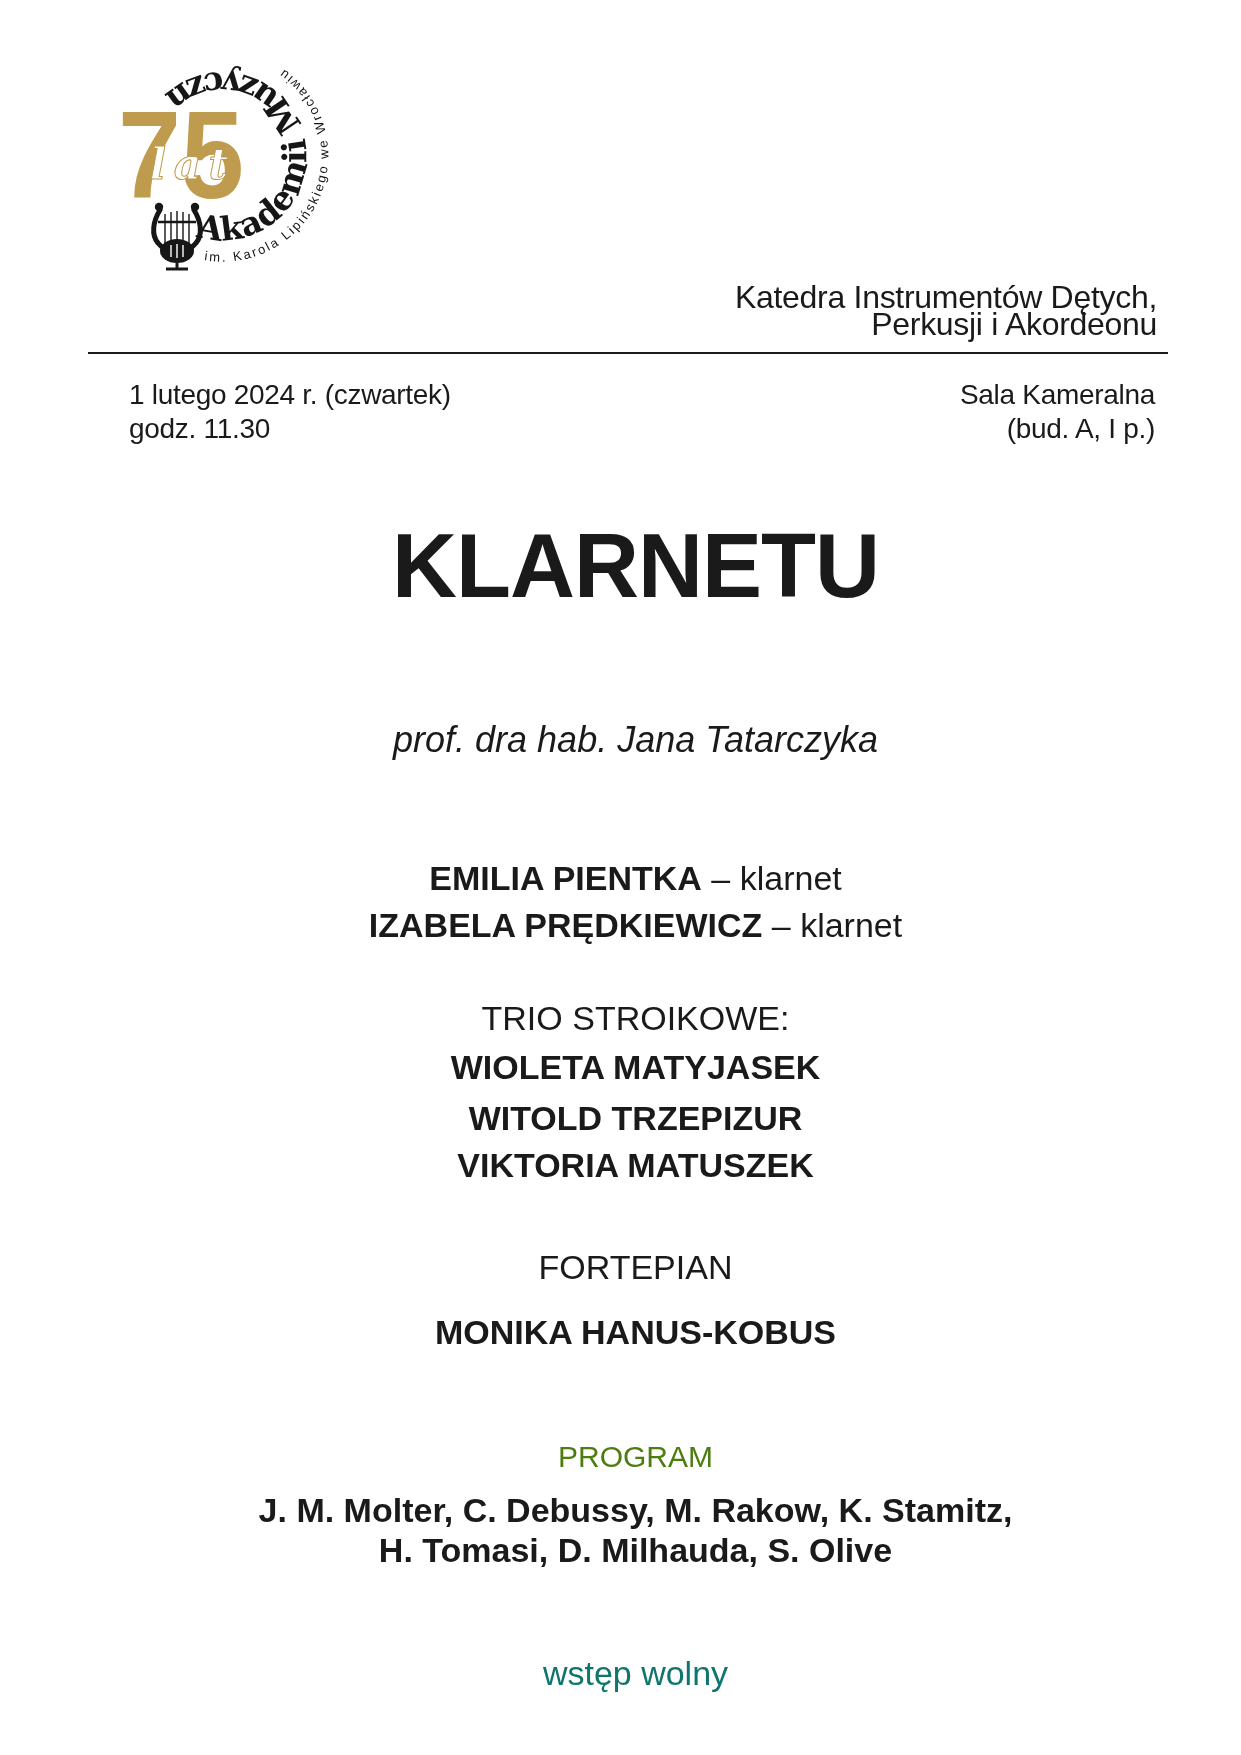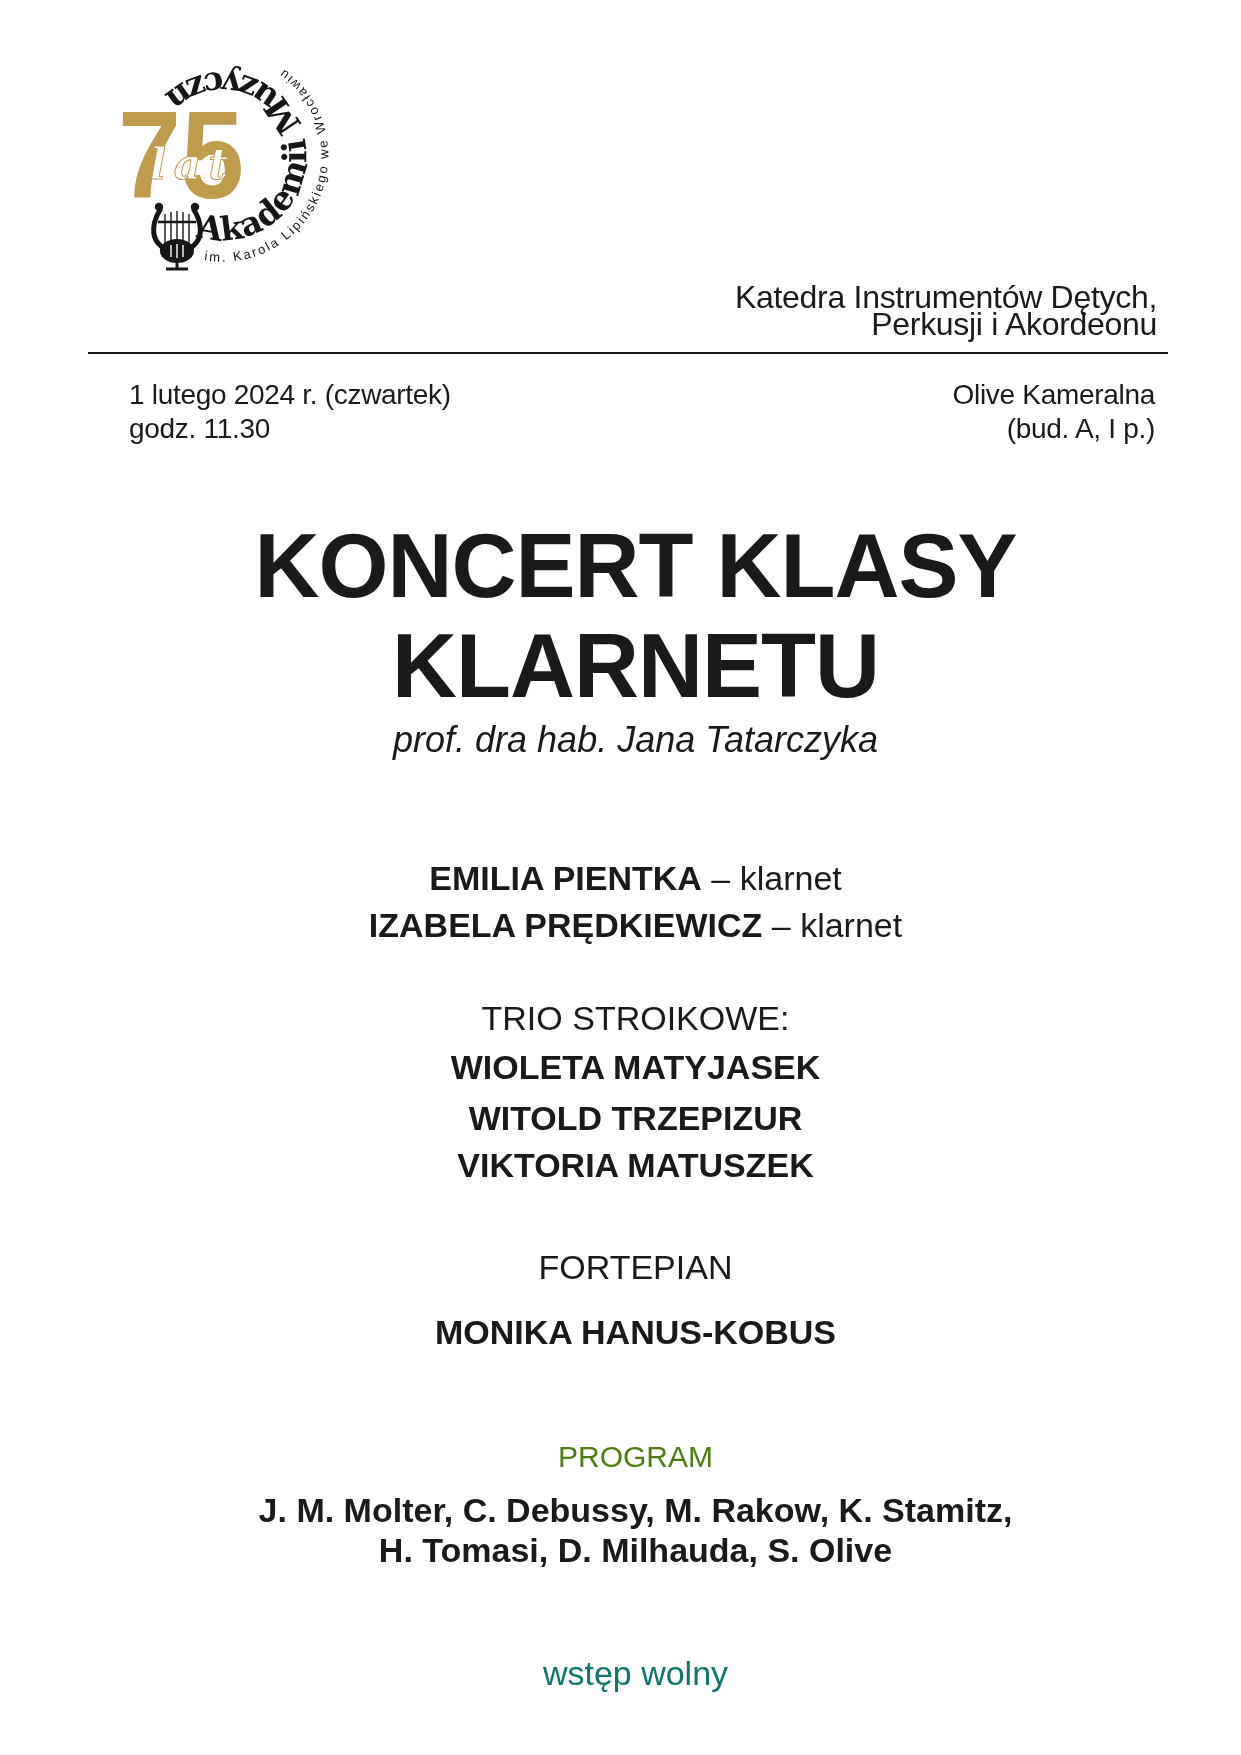--- a/index.html
+++ b/index.html
@@ -77,29 +77,28 @@
 
   <div class="dept">
     <div>Katedra Instrumentów Dętych,</div>
     <div>Perkusji i Akordeonu</div>
   </div>
 
   <div class="rule"></div>
 
   <div class="inforow row1">
     <span class="l">1 lutego 2024 r. (czwartek)</span>
-    <span class="r">Olive Kameralna</span>
+    <span class="r">Sala Kameralna</span>
   </div>
   <div class="inforow row2">
     <span class="l">godz. 11.30</span>
     <span class="r">(bud. A, I p.)</span>
   </div>
 
   <div class="c title">
-    <div>KONCERT KLASY</div>
     <div>KLARNETU</div>
   </div>
   <div class="c subtitle">prof. dra hab. Jana Tatarczyka</div>
 
 
   <div class="c body34" style="top:855px"><span class="nm">EMILIA PIENTKA</span><span> – klarnet</span></div>
   <div class="c body34" style="top:902px"><span class="nm">IZABELA PRĘDKIEWICZ</span><span> – klarnet</span></div>
 
   <div class="c body34" style="top:995px">TRIO STROIKOWE:</div>
   <div class="c body34 bold" style="top:1044px">WIOLETA MATYJASEK</div>

